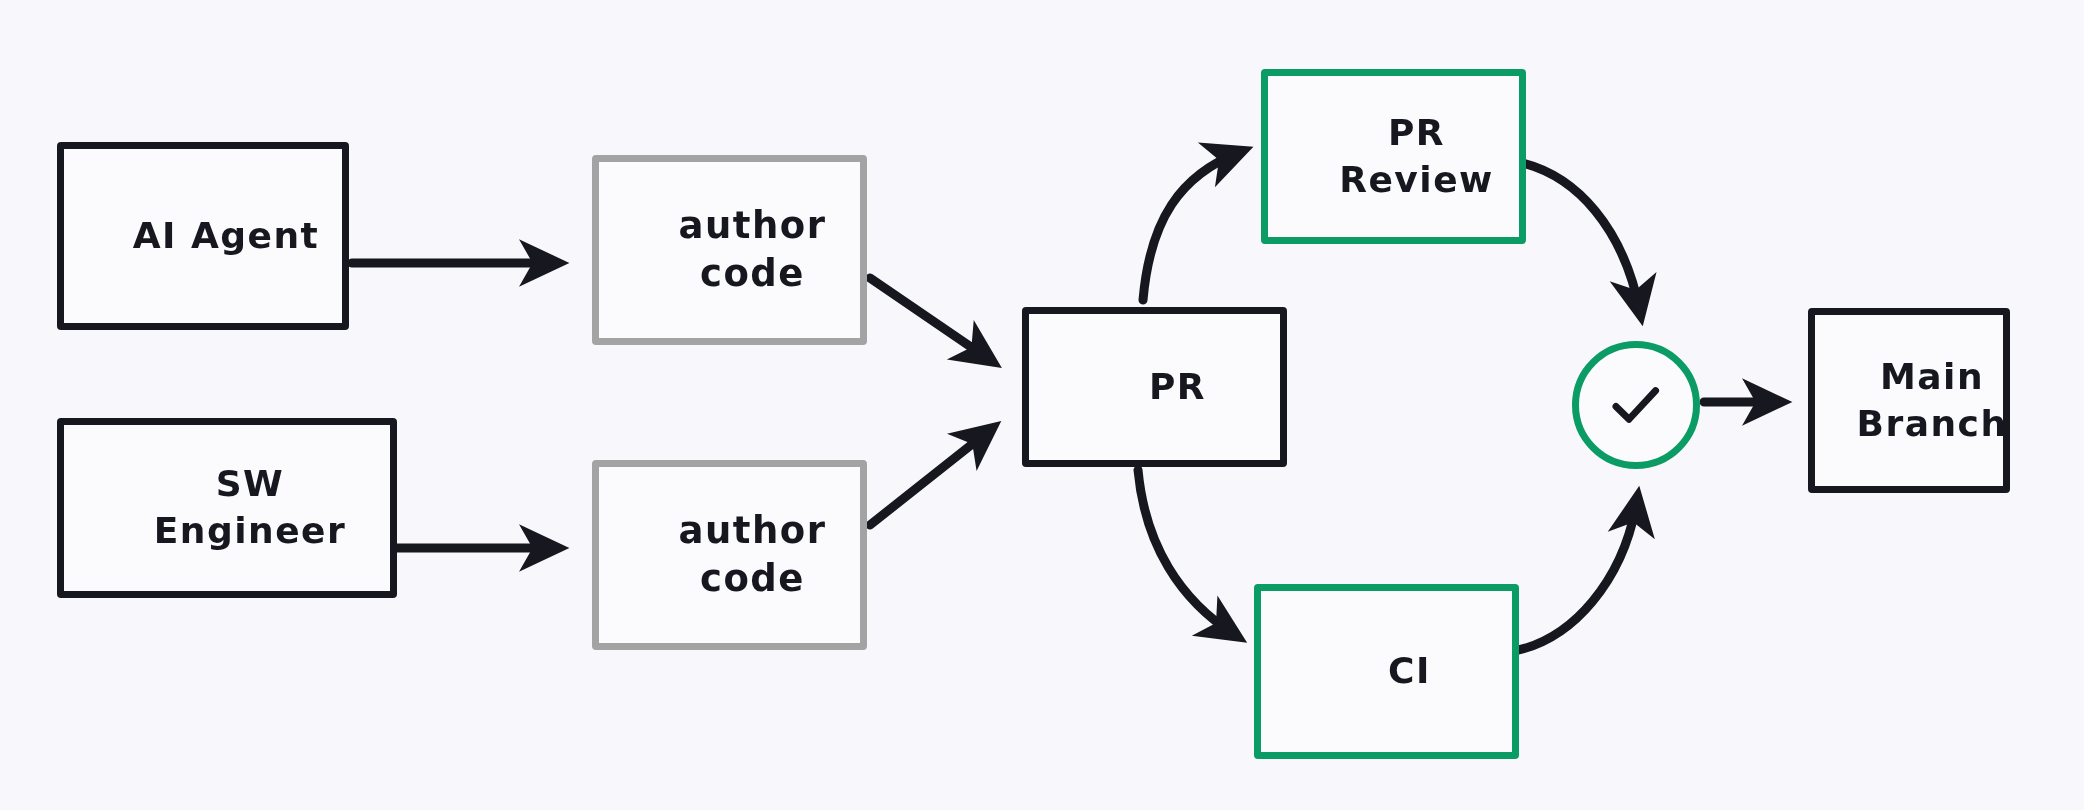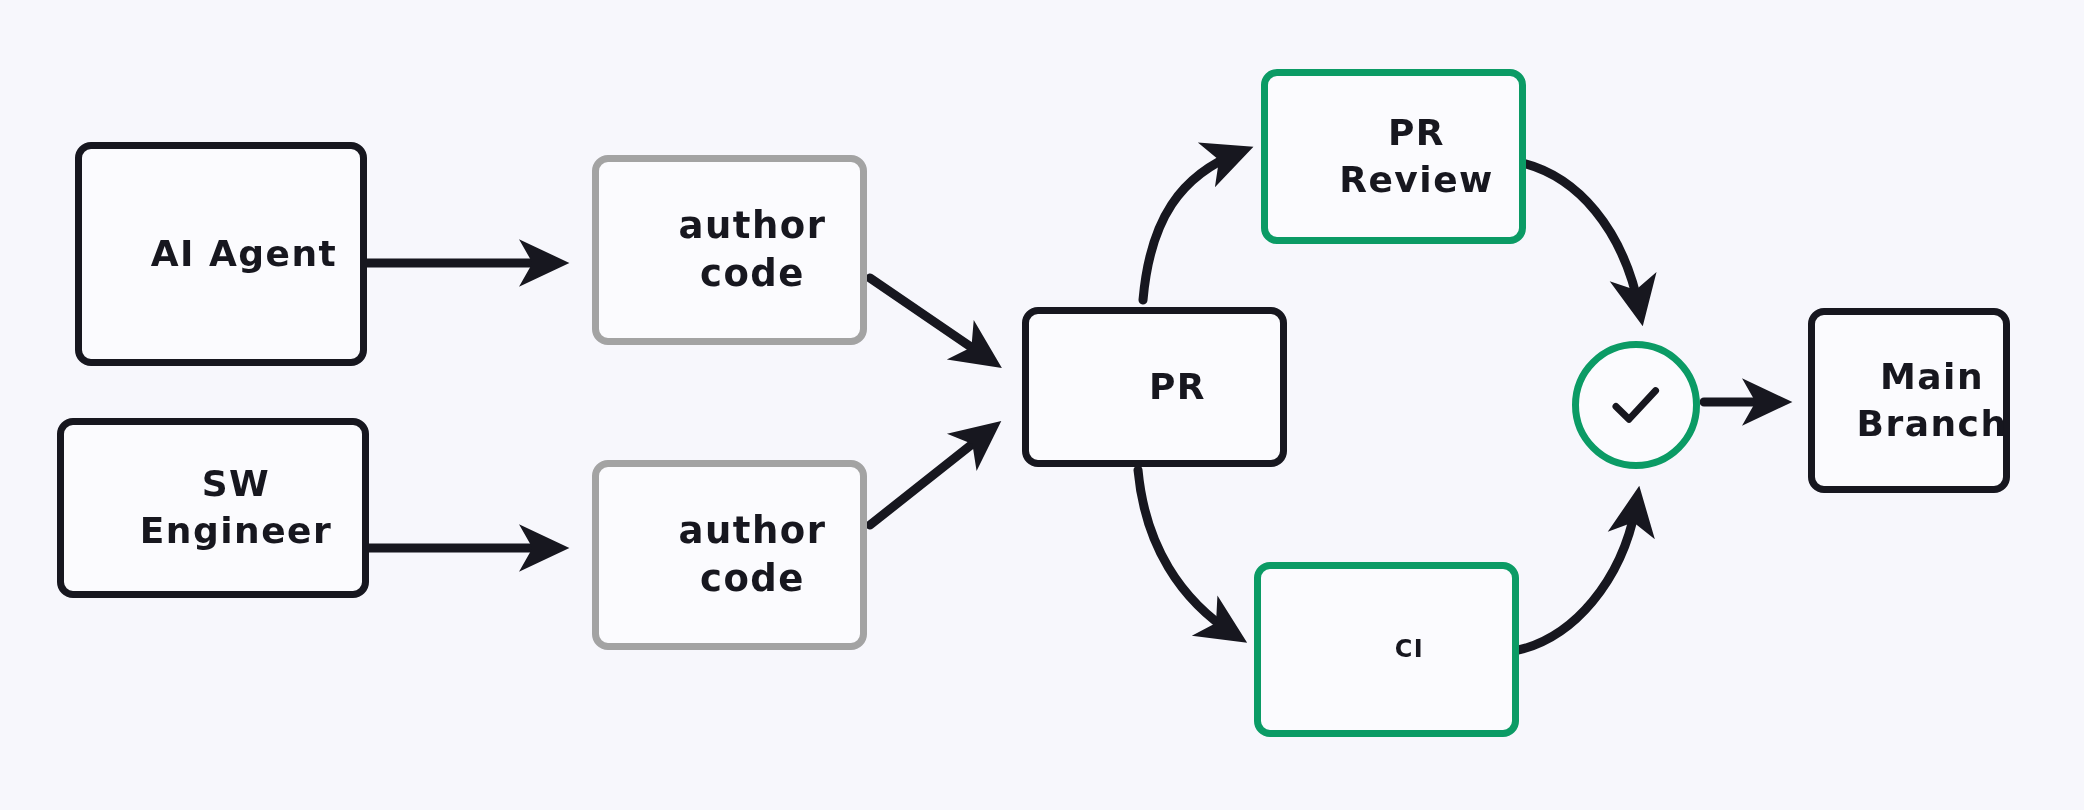--- a/index.html
+++ b/index.html
@@ -23,21 +23,21 @@
     pointer-events: none;
   }
   .node {
     position: absolute;
     box-sizing: border-box;
     display: flex;
     align-items: center;
     justify-content: center;
     text-align: center;
     background: #fbfbfe;
-    border-radius: 16px;
+    border-radius: 4px;
     line-height: 1.30;
     letter-spacing: 1.5px;
     font-weight: 700;
     color: #17171f;
     white-space: pre-line;
     padding-left: 46px;
   }
   .node.dark   { border: 7px solid #17171f; }
   .node.blue   { border: 7px solid #a3a3a3; }
   .node.green  { border: 7px solid #0b9b65; }
@@ -90,25 +90,25 @@
       <path d="M 1138,470 C 1145,545 1180,600 1235,635" marker-end="url(#ah)"></path>
 
       <path d="M 1507,160 C 1580,170 1625,235 1640,312" marker-end="url(#ah)"></path>
 
       <path d="M 1502,653 C 1575,645 1625,575 1637,500" marker-end="url(#ah)"></path>
 
       <path d="M 1704,402 L 1778,402" marker-end="url(#ah)"></path>
     </g>
   </svg>
 
-  <div class="node dark" style="left:57px; top:142px; width:292px; height:224px; font-size:36px;margin-left:18px;">
+  <div class="node dark" style="left:57px; top:142px; width:292px; height:188px; font-size:36px;">
     <span class="node-label">AI Agent</span>
   </div>
 
-  <div class="node dark" style="left:57px; top:418px; width:312px; height:180px; font-size:36px;">
+  <div class="node dark" style="left:57px; top:418px; width:340px; height:180px; font-size:36px;">
     <span class="node-label">SW
 Engineer</span>
   </div>
 
   <div class="node blue" style="left:592px; top:155px; width:275px; height:190px; font-size:37px;">
     <span class="node-label">author
 code</span>
   </div>
 
   <div class="node blue" style="left:592px; top:460px; width:275px; height:190px; font-size:37px;">
@@ -118,21 +118,21 @@
 
   <div class="node dark" style="left:1022px; top:307px; width:265px; height:160px; font-size:36px;">
     <span class="node-label">PR</span>
   </div>
 
   <div class="node green" style="left:1261px; top:69px; width:265px; height:175px; font-size:36px;">
     <span class="node-label">PR
 Review</span>
   </div>
 
-  <div class="node green" style="left:1254px; top:562px; width:265px; height:175px; font-size:24px;">
+  <div class="node green" style="left:1254px; top:584px; width:265px; height:175px; font-size:36px;">
     <span class="node-label">CI</span>
   </div>
 
   <div class="node dark" style="left:1808px; top:308px; width:202px; height:185px; font-size:36px;">
     <span class="node-label">Main
 Branch</span>
   </div>
 
   <div class="check-node" style="left:1572px; top:341px; width:128px; height:128px;">
     <svg class="check-glyph" viewBox="0 0 24 24">

